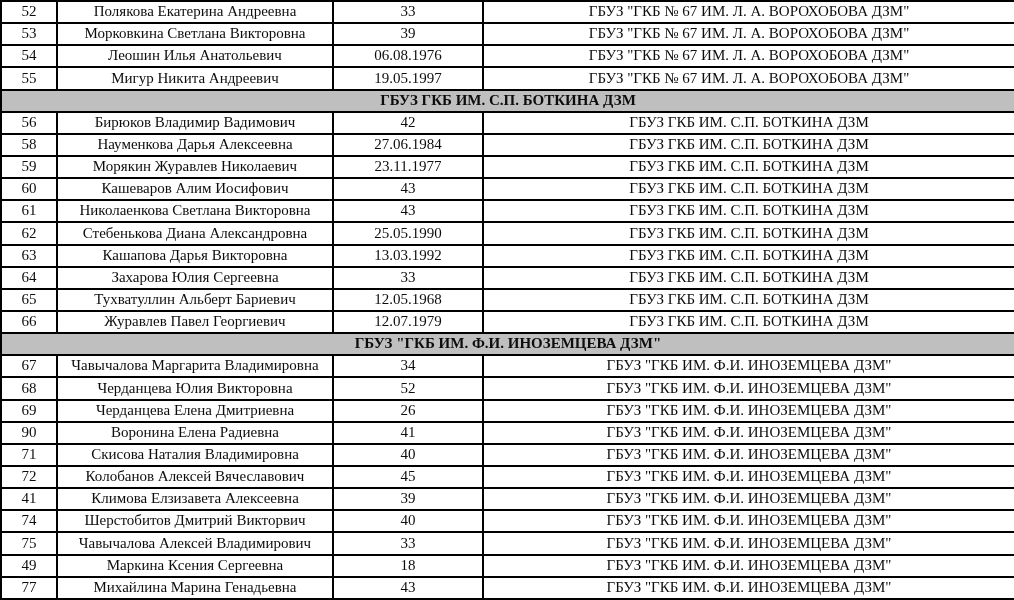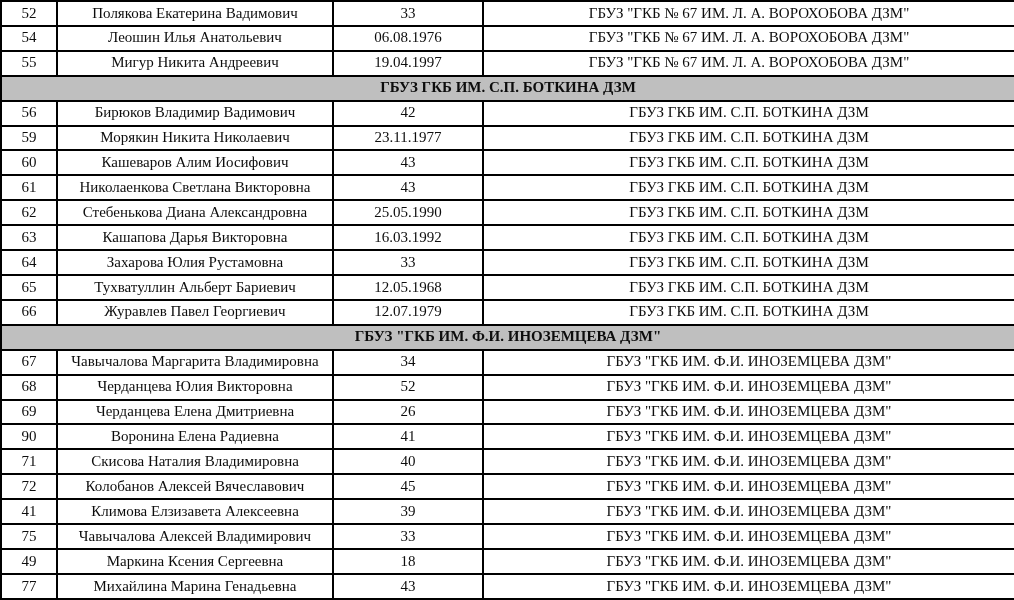--- a/index.html
+++ b/index.html
@@ -53,48 +53,60 @@
   <table class="roster">
     <colgroup>
       <col style="width:56px">
       <col style="width:276px">
       <col style="width:150px">
       <col>
     </colgroup>
     <tbody id="roster-body">
         <tr>
           <td class="col-num">52</td>
-          <td class="col-name">Полякова Екатерина Вадимович</td>
+          <td class="col-name">Полякова Екатерина Андреевна</td>
           <td class="col-value">33</td>
+          <td class="col-hospital">ГБУЗ "ГКБ № 67 ИМ. Л. А. ВОРОХОБОВА ДЗМ"</td>
+        </tr>
+        <tr>
+          <td class="col-num">53</td>
+          <td class="col-name">Морковкина Светлана Викторовна</td>
+          <td class="col-value">39</td>
           <td class="col-hospital">ГБУЗ "ГКБ № 67 ИМ. Л. А. ВОРОХОБОВА ДЗМ"</td>
         </tr>
         <tr>
           <td class="col-num">54</td>
           <td class="col-name">Леошин Илья Анатольевич</td>
           <td class="col-value">06.08.1976</td>
           <td class="col-hospital">ГБУЗ "ГКБ № 67 ИМ. Л. А. ВОРОХОБОВА ДЗМ"</td>
         </tr>
         <tr>
           <td class="col-num">55</td>
           <td class="col-name">Мигур Никита Андреевич</td>
-          <td class="col-value">19.04.1997</td>
+          <td class="col-value">19.05.1997</td>
           <td class="col-hospital">ГБУЗ "ГКБ № 67 ИМ. Л. А. ВОРОХОБОВА ДЗМ"</td>
         </tr>
         <tr>
           <td colspan="4" class="section-header">ГБУЗ ГКБ ИМ. С.П. БОТКИНА ДЗМ</td>
         </tr>
         <tr>
           <td class="col-num">56</td>
           <td class="col-name">Бирюков Владимир Вадимович</td>
           <td class="col-value">42</td>
           <td class="col-hospital">ГБУЗ ГКБ ИМ. С.П. БОТКИНА ДЗМ</td>
         </tr>
         <tr>
+          <td class="col-num">58</td>
+          <td class="col-name">Науменкова Дарья Алексеевна</td>
+          <td class="col-value">27.06.1984</td>
+          <td class="col-hospital">ГБУЗ ГКБ ИМ. С.П. БОТКИНА ДЗМ</td>
+        </tr>
+        <tr>
           <td class="col-num">59</td>
-          <td class="col-name">Морякин Никита Николаевич</td>
+          <td class="col-name">Морякин Журавлев Николаевич</td>
           <td class="col-value">23.11.1977</td>
           <td class="col-hospital">ГБУЗ ГКБ ИМ. С.П. БОТКИНА ДЗМ</td>
         </tr>
         <tr>
           <td class="col-num">60</td>
           <td class="col-name">Кашеваров Алим Иосифович</td>
           <td class="col-value">43</td>
           <td class="col-hospital">ГБУЗ ГКБ ИМ. С.П. БОТКИНА ДЗМ</td>
         </tr>
         <tr>
@@ -105,26 +117,26 @@
         </tr>
         <tr>
           <td class="col-num">62</td>
           <td class="col-name">Стебенькова Диана Александровна</td>
           <td class="col-value">25.05.1990</td>
           <td class="col-hospital">ГБУЗ ГКБ ИМ. С.П. БОТКИНА ДЗМ</td>
         </tr>
         <tr>
           <td class="col-num">63</td>
           <td class="col-name">Кашапова Дарья Викторовна</td>
-          <td class="col-value">16.03.1992</td>
+          <td class="col-value">13.03.1992</td>
           <td class="col-hospital">ГБУЗ ГКБ ИМ. С.П. БОТКИНА ДЗМ</td>
         </tr>
         <tr>
           <td class="col-num">64</td>
-          <td class="col-name">Захарова Юлия Рустамовна</td>
+          <td class="col-name">Захарова Юлия Сергеевна</td>
           <td class="col-value">33</td>
           <td class="col-hospital">ГБУЗ ГКБ ИМ. С.П. БОТКИНА ДЗМ</td>
         </tr>
         <tr>
           <td class="col-num">65</td>
           <td class="col-name">Тухватуллин Альберт Бариевич</td>
           <td class="col-value">12.05.1968</td>
           <td class="col-hospital">ГБУЗ ГКБ ИМ. С.П. БОТКИНА ДЗМ</td>
         </tr>
         <tr>
@@ -169,20 +181,26 @@
         <tr>
           <td class="col-num">72</td>
           <td class="col-name">Колобанов Алексей Вячеславович</td>
           <td class="col-value">45</td>
           <td class="col-hospital">ГБУЗ "ГКБ ИМ. Ф.И. ИНОЗЕМЦЕВА ДЗМ"</td>
         </tr>
         <tr>
           <td class="col-num">41</td>
           <td class="col-name">Климова Елзизавета Алексеевна</td>
           <td class="col-value">39</td>
+          <td class="col-hospital">ГБУЗ "ГКБ ИМ. Ф.И. ИНОЗЕМЦЕВА ДЗМ"</td>
+        </tr>
+        <tr>
+          <td class="col-num">74</td>
+          <td class="col-name">Шерстобитов Дмитрий Викторвич</td>
+          <td class="col-value">40</td>
           <td class="col-hospital">ГБУЗ "ГКБ ИМ. Ф.И. ИНОЗЕМЦЕВА ДЗМ"</td>
         </tr>
         <tr>
           <td class="col-num">75</td>
           <td class="col-name">Чавычалова Алексей Владимирович</td>
           <td class="col-value">33</td>
           <td class="col-hospital">ГБУЗ "ГКБ ИМ. Ф.И. ИНОЗЕМЦЕВА ДЗМ"</td>
         </tr>
         <tr>
           <td class="col-num">49</td>

